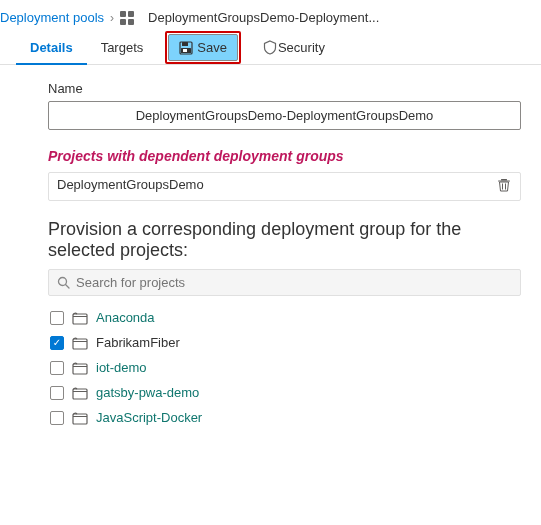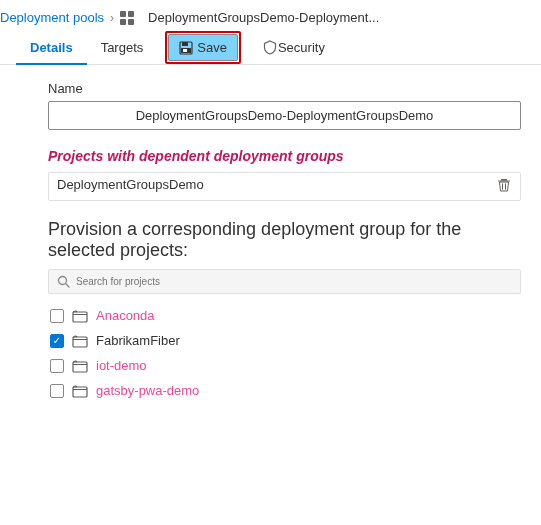--- a/index.html
+++ b/index.html
@@ -149,21 +149,21 @@
       background: #f5f5f5;
       padding: 5px 8px;
       gap: 6px;
       border-radius: 2px;
       margin-bottom: 10px;
     }
     .search-box input {
       border: none;
       background: transparent;
       outline: none;
-      font-size: 10px;
+      font-size: 13px;
       color: #666;
       flex: 1;
     }
 
     
     .project-list {
       display: flex;
       flex-direction: column;
       gap: 2px;
     }
@@ -191,21 +191,21 @@
     }
     .checkbox.checked::after {
       content: '✓';
       color: #fff;
       font-size: 10px;
       line-height: 1;
     }
 
     .proj-name {
       font-size: 13px;
-      color: #ec4899;
+      color: #0f766e;
     }
 
     
     .proj-name.highlighted {
       color: #333;
       font-weight: 400;
     }
     .project-list-item.highlighted-row .checkbox {
       background: #0078d4;
       border-color: #0078d4;
@@ -319,15 +319,24 @@
     <div class="project-list-item">
       <div class="checkbox"></div>
       <svg width="16" height="14" viewBox="0 0 16 14" fill="none" xmlns="http://www.w3.org/2000/svg">
         <rect x="1" y="3" width="14" height="10" rx="1" stroke="#605e5c" stroke-width="1.2" fill="none"></rect>
         <path d="M1 5.5H15" stroke="#605e5c" stroke-width="1"></path>
         <path d="M1 3.5C1 3.5 3 1 5 3" stroke="#605e5c" stroke-width="1.2" fill="none"></path>
       </svg>
       <span class="proj-name">gatsby-pwa-demo</span>
     </div>
 
+    <div class="project-list-item">
+      <div class="checkbox"></div>
+      <svg width="16" height="14" viewBox="0 0 16 14" fill="none" xmlns="http://www.w3.org/2000/svg">
+        <rect x="1" y="3" width="14" height="10" rx="1" stroke="#605e5c" stroke-width="1.2" fill="none"></rect>
+        <path d="M1 5.5H15" stroke="#605e5c" stroke-width="1"></path>
+        <path d="M1 3.5C1 3.5 3 1 5 3" stroke="#605e5c" stroke-width="1.2" fill="none"></path>
+      </svg>
+      <span class="proj-name">JavaScript-Docker</span>
+    </div>
 
   </div>
 </div>
 
 </body></html>

